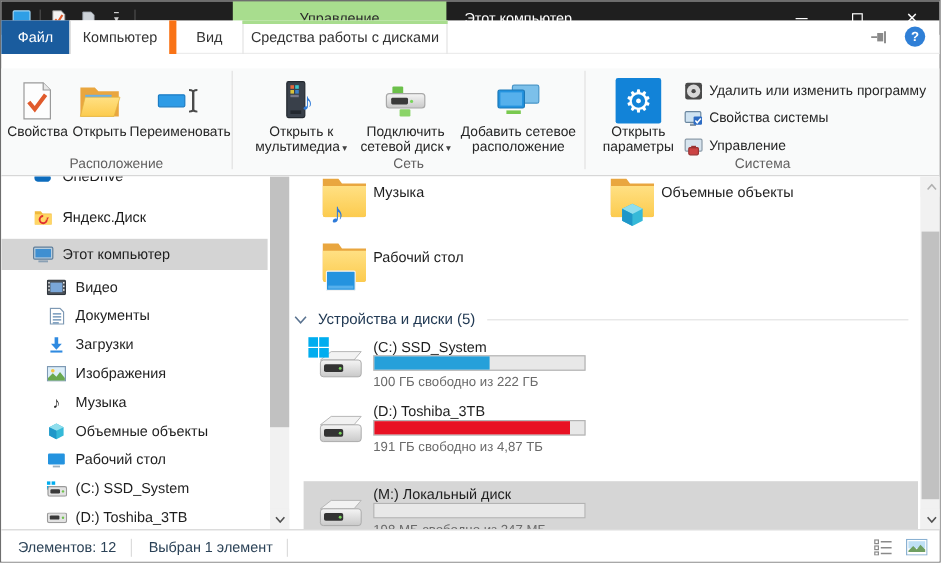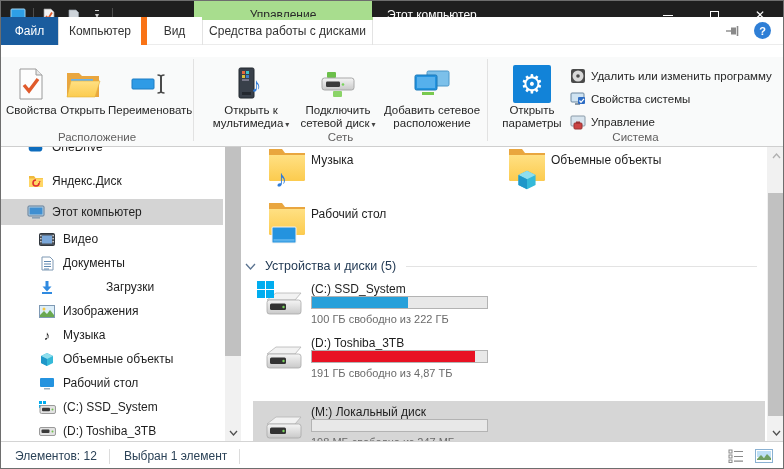--- a/index.html
+++ b/index.html
@@ -60,21 +60,21 @@
 
   
   .main{position:absolute;left:0;top:146px;width:100%;height:294px;background:#fff;overflow:hidden;}
   .sidebar{position:absolute;left:0;top:0;width:224px;height:100%;overflow:hidden;}
   .side-item{position:absolute;left:0;width:222px;height:24px;display:flex;align-items:center;font-size:12px;color:#1e1e1e;}
   .side-item .sicon{width:18px;display:flex;justify-content:center;margin-right:7px;}
   .lvl0{padding-left:26px;}
   .lvl1{padding-left:37px;}
   .side-item.selected{background:#d4d4d4;height:26px;}
   
-  .t0{top:-12px;}.t1{top:22px;}.t2{top:52px;}.t3{top:80px;}.t4{top:104px;}.t5{top:128px;gap:43px;}
+  .t0{top:-12px;}.t1{top:22px;}.t2{top:52px;}.t3{top:80px;}.t4{top:104px;}.t5{top:128px;}
   .t6{top:152px;}.t7{top:176px;}.t8{top:200px;}.t9{top:224px;}.t10{top:248px;}.t11{top:272px;}
 
   
   .side-scroll{position:absolute;left:224px;top:0;width:16px;height:100%;background:#f1f1f1;}
   .side-thumb{position:absolute;left:0;top:0;width:16px;height:209px;background:#c1c1c1;}
   .scroll-btn{position:absolute;left:0;width:16px;height:17px;display:flex;align-items:center;justify-content:center;background:#f1f1f1;}
   .side-down{bottom:0;}
 
   
   .content{position:absolute;left:240px;top:0;width:526px;height:100%;}

